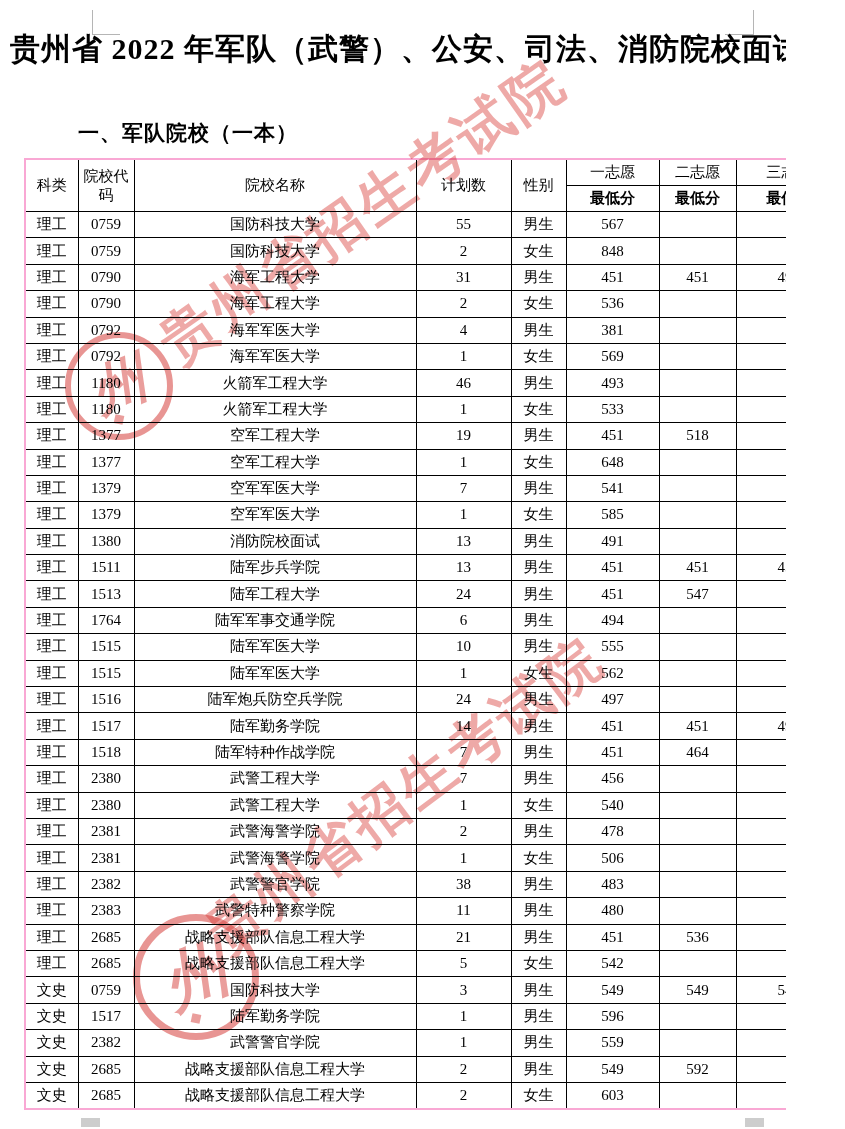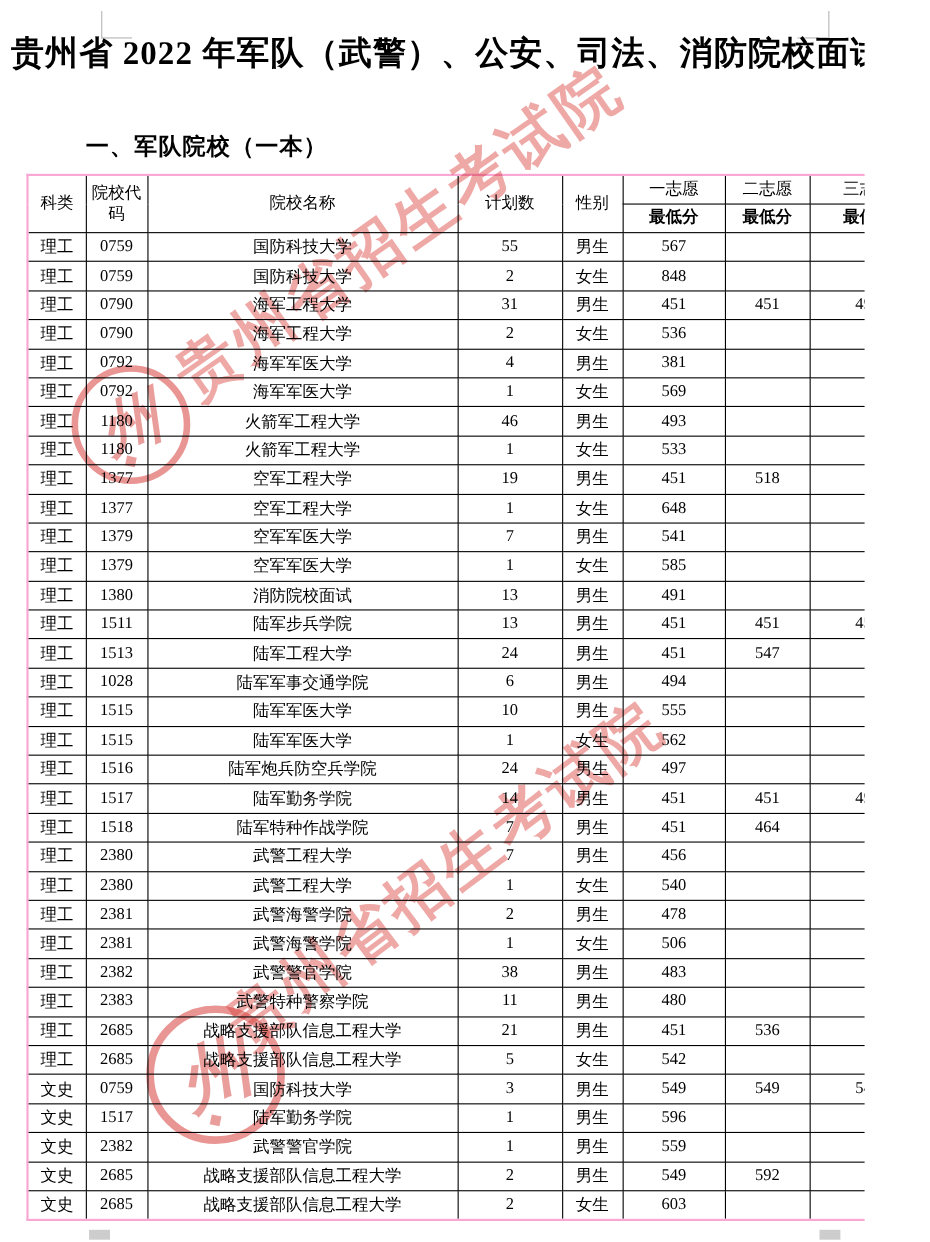--- a/index.html
+++ b/index.html
@@ -273,21 +273,21 @@
           <td>1513</td>
           <td>陆军工程大学</td>
           <td>24</td>
           <td>男生</td>
           <td>451</td>
           <td>547</td>
           <td></td>
         </tr>
         <tr>
           <td>理工</td>
-          <td>1028</td>
+          <td>1764</td>
           <td>陆军军事交通学院</td>
           <td>6</td>
           <td>男生</td>
           <td>494</td>
           <td></td>
           <td></td>
         </tr>
         <tr>
           <td>理工</td>
           <td>1515</td>

